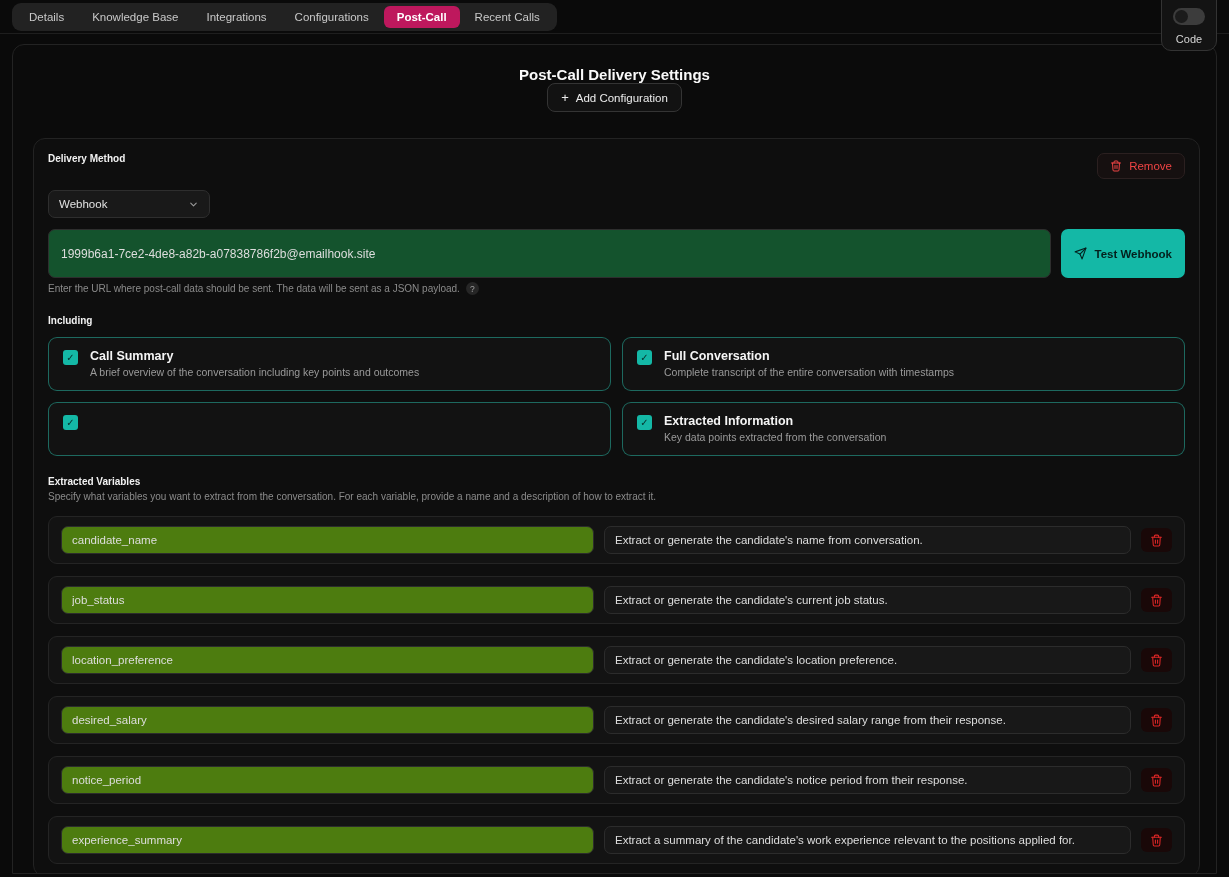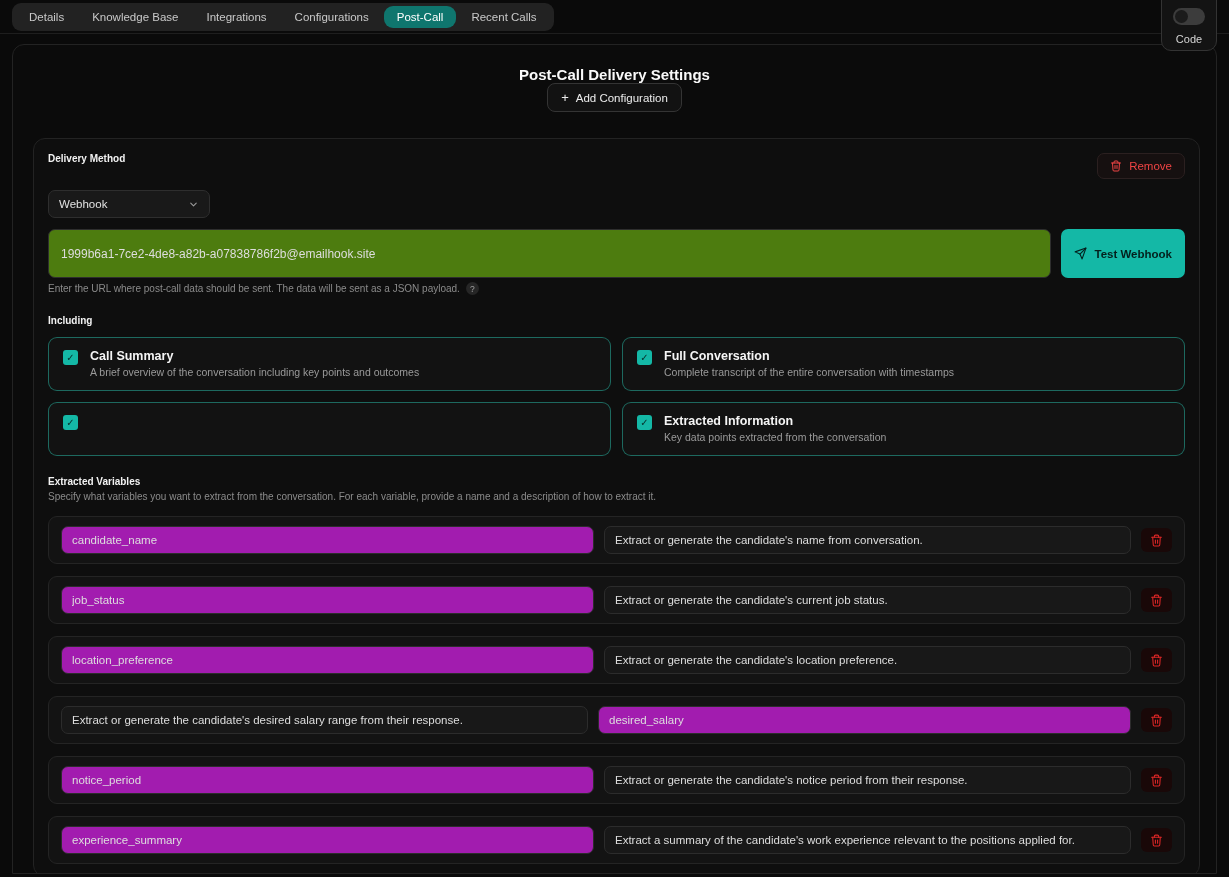--- a/index.html
+++ b/index.html
@@ -18,21 +18,21 @@
     border-bottom:1px solid #1e1e1e;
   }
   .tabs {
     display:inline-flex; align-items:center; gap:2px;
     background:#222222; border-radius:9px; padding:3px 4px;
   }
   .tab {
     font-size:11.5px; color:#c9c9c9; padding:5px 13px; border-radius:6px;
     cursor:pointer; white-space:nowrap;
   }
-  .tab.active { background:#0f766e; color:#ffffff; font-weight:400;border-radius:9px; }
+  .tab.active { background:#be185d; color:#ffffff; font-weight:700; }
 
   .view-toggle {
     display:flex; align-items:center; gap:8px;
     border:1px solid #333; background:#131313;
     border-radius:10px; padding:5px 11px;flex-direction:column;
   }
   .vt-ui { font-size:11px; color:#2dd4bf; font-weight:600; }
   .vt-code { font-size:11px; color:#d4d4d4; }
   .switch {
     width:32px; height:17px; background:#3c3c3c; border-radius:9px;
@@ -86,21 +86,21 @@
     display:flex; justify-content:space-between; align-items:center;
     background:#191919; border:1px solid #2e2e2e; border-radius:7px;
     padding:7px 10px; font-size:11.5px; color:#e2e2e2; cursor:pointer;
   }
   .chev { width:11px; height:11px; color:#9a9a9a; }
 
   .section-label { margin-top:20px; }
 
   .url-row { display:flex; gap:10px; margin-top:11px; align-items:stretch; }
   .text-input {
-    background:#4d7c0f; border:1px solid #2e2e2e; border-radius:7px;
+    background:#14532d; border:1px solid #2e2e2e; border-radius:7px;
     padding:8px 12px; font-size:12px; color:#dedede; font-family:inherit;
     outline:none; width:100%;
   }
   .btn-test {
     flex:0 0 auto; display:flex; align-items:center; gap:7px;
     background:#14b8a6; border:none; color:#04201d;
     border-radius:7px; padding:18px 13px; font-size:11.5px; font-weight:600;
     cursor:pointer; font-family:inherit;
   }
   .helper-row { display:flex; align-items:center; gap:6px; margin-top:4px; }
@@ -131,21 +131,21 @@
   .inc-desc { font-size:10.5px; color:#9a9a9a; margin-top:3px; }
 
   
   .ev-desc { font-size:10px; color:#8b8b8b; margin-top:4px; }
   .var-list { margin-top:14px; }
   .var-row {
     display:flex; align-items:center; gap:10px;
     background:#131313; border:1px solid #242424; border-radius:9px;
     padding:9px 12px; margin-bottom:12px;
   }
-  .var-name { width:533px; flex:0 0 auto; padding:7px 10px; font-size:11.5px; background:#a21caf; border:1px solid #2c2c2c; }
+  .var-name { width:533px; flex:0 0 auto; padding:7px 10px; font-size:11.5px; background:#4d7c0f; border:1px solid #2c2c2c; }
   .var-desc { flex:1; padding:7px 10px; font-size:11.5px; background:#181818; border:1px solid #2c2c2c; }
   .btn-trash {
     flex:0 0 auto; width:31px; height:24px;
     background:#190808; border:none; border-radius:6px; color:#dc2626;
     display:flex; align-items:center; justify-content:center; cursor:pointer;
   }
 </style>
 </head>
 <body>
 
@@ -288,22 +288,22 @@
               <path d="M3 6h18"></path>
               <path d="M8 6V4a2 2 0 0 1 2-2h4a2 2 0 0 1 2 2v2"></path>
               <path d="M19 6l-1 14a2 2 0 0 1-2 2H8a2 2 0 0 1-2-2L5 6"></path>
               <path d="M10 11v6"></path>
               <path d="M14 11v6"></path>
             </svg>
         </button>
       </div>
 
       <div class="var-row">
+        <input class="text-input var-name" type="text" value="desired_salary" style="">
         <input class="text-input var-desc" type="text" value="Extract or generate the candidate's desired salary range from their response." style="">
-        <input class="text-input var-name" type="text" value="desired_salary" style="">
         <button class="btn-trash">
           <svg class="icon-13" viewBox="0 0 24 24" fill="none" stroke="currentColor" stroke-width="2" stroke-linecap="round" stroke-linejoin="round">
               <path d="M3 6h18"></path>
               <path d="M8 6V4a2 2 0 0 1 2-2h4a2 2 0 0 1 2 2v2"></path>
               <path d="M19 6l-1 14a2 2 0 0 1-2 2H8a2 2 0 0 1-2-2L5 6"></path>
               <path d="M10 11v6"></path>
               <path d="M14 11v6"></path>
             </svg>
         </button>
       </div>

